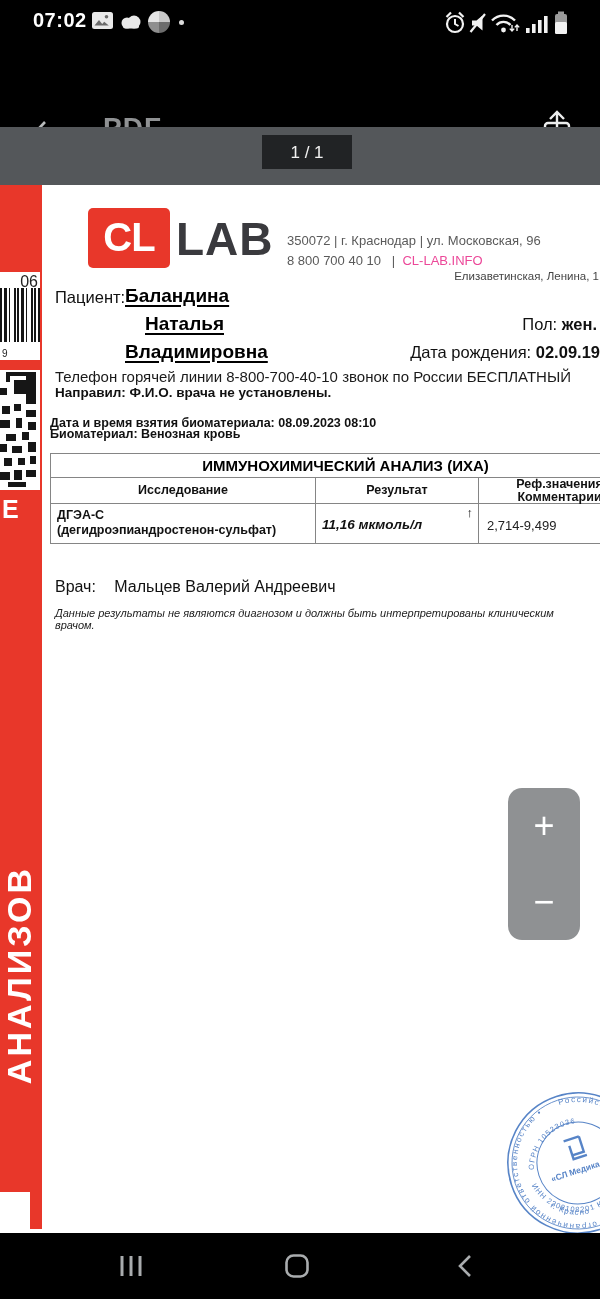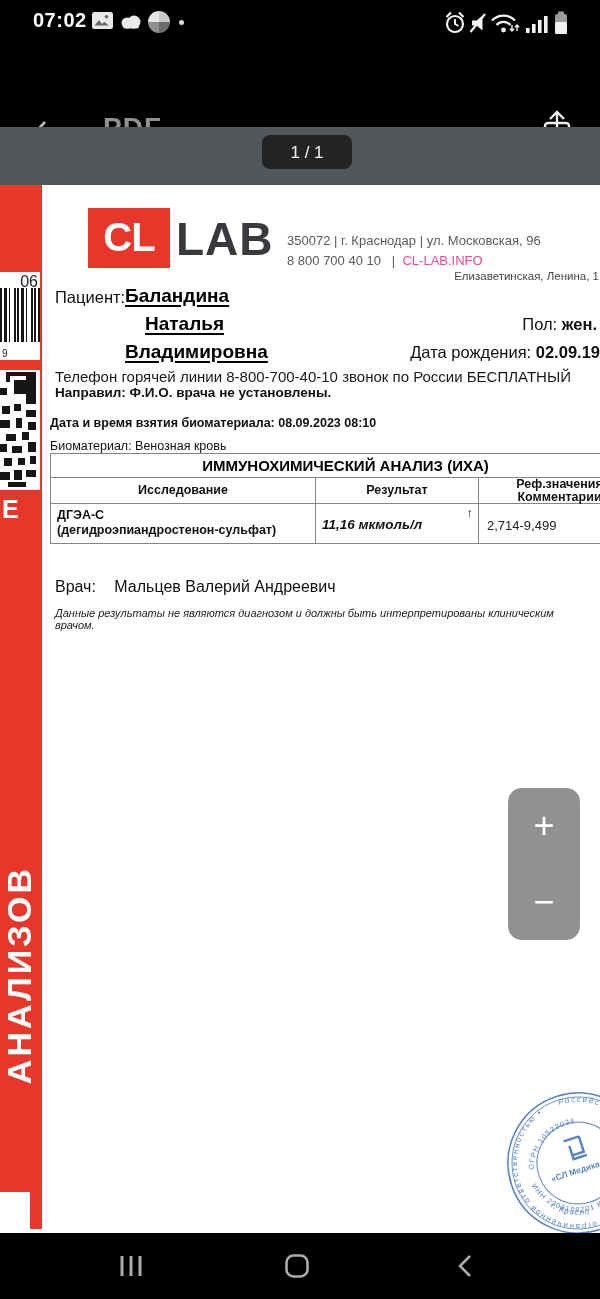--- a/index.html
+++ b/index.html
@@ -13,56 +13,56 @@
   .sb-time { position:absolute; left:33px; top:9px; color:#fff; font-size:20px; font-weight:bold; letter-spacing:.5px; }
   .sb-ico { position:absolute; top:12px; }
   .sb-right { position:absolute; right:14px; top:9px; }
   
   .pdf-header { position:absolute; left:0; top:44px; width:600px; height:83px; background:#000; }
   .back-btn { position:absolute; left:30px; top:72px; width:34px; height:32px; }
   .pdf-title { position:absolute; left:103px; top:68px; color:#8f9193; font-size:28px; font-weight:bold; letter-spacing:1px; }
   .share-btn { position:absolute; left:540px; top:66px; width:34px; height:38px; }
   
   .viewer-bar { position:absolute; left:0; top:127px; width:600px; height:58px; background:#54575a; }
-  .page-chip { position:absolute; left:262px; top:8px; width:90px; height:34px; background:#212325; border-radius:8px;
+  .page-chip { position:absolute; left:262px; top:8px; width:90px; height:34px; background:#212325; border-radius:0;
                color:#f2f2f2; font-size:17px; text-align:center; line-height:36px; }
   
   .page { position:absolute; left:0; top:185px; width:600px; height:1048px; background:#fff; overflow:hidden; }
   .red-strip { position:absolute; left:0; top:0; width:42px; height:1044px; background:#e8372a; }
   .barcode-box { position:absolute; left:0; top:87px; width:40px; height:88px; background:#fff; }
   .bc-top { position:absolute; right:2px; top:1px; font-size:16px; color:#222; }
   .bc-bars { position:absolute; left:0; top:16px; width:40px; height:54px;
     background:repeating-linear-gradient(90deg,#161616 0 2px,#fff 2px 4px,#161616 4px 7px,#fff 7px 9px,#161616 9px 10px,#fff 10px 14px,#161616 14px 16px,#fff 16px 17px); }
   .bc-bot { position:absolute; left:2px; bottom:1px; font-size:10px; color:#222; }
   .qr-box { position:absolute; left:0; top:185px; width:40px; height:120px; background:#fff; }
   .strip-letter { position:absolute; left:2px; top:310px; color:#fff; font-size:25px; font-weight:bold; }
   .strip-vtext { position:absolute; left:-180px; top:770px; width:400px; height:40px;
     transform:rotate(-90deg); color:#fff; font-size:34px; font-weight:bold; letter-spacing:3px; text-align:center; }
   .strip-white-box { position:absolute; left:0; top:1007px; width:30px; height:41px; background:#fff; }
   
-  .logo-box { position:absolute; left:88px; top:23px; width:82px; height:60px; background:#e8372a; border-radius:0;
+  .logo-box { position:absolute; left:88px; top:23px; width:82px; height:60px; background:#e8372a; border-radius:5px;
     color:#fff; font-size:40px; font-weight:bold; text-align:center; line-height:58px; letter-spacing:-1px; }
   .logo-word { position:absolute; left:176px; top:27px; font-size:46px; font-weight:bold; color:#3a3a3e; letter-spacing:1px; }
   
   .addr1 { position:absolute; left:287px; top:48px; font-size:13px; color:#5a5a5a; }
   .addr2 { position:absolute; left:287px; top:68px; font-size:13px; color:#5a5a5a; }
   .addr2 .site { color:#ec4899; }
   .addr3 { position:absolute; right:1px; top:85px; font-size:11.5px; color:#454545; }
   
   .pt-label { position:absolute; left:55px; top:103px; font-size:16.5px; color:#111; }
   .pt-name { position:absolute; left:125px; font-size:19px; font-weight:bold; color:#000;
     text-decoration:underline; text-decoration-thickness:2px; text-underline-offset:3px; }
   .pt-n1 { top:100px; } .pt-n2 { top:128px;margin-left:20px; } .pt-n3 { top:156px; }
   .sex-line { position:absolute; right:3px; top:130px; font-size:16.5px; color:#111; }
   .birth-line { position:absolute; right:0; top:158px; font-size:16.5px; color:#111; }
   .bold-val { font-weight:bold; }
   .hotline { position:absolute; left:55px; top:183px; font-size:15px; color:#1a1a1a; }
   .referrer { position:absolute; left:55px; top:200px; font-size:13.5px; font-weight:bold; color:#111; }
   .sampling { position:absolute; left:50px; top:231px; font-size:12.5px; font-weight:bold; color:#111; }
-  .biomat { position:absolute; left:50px; top:254px; font-size:12.5px; font-weight:normal; color:#111; }
+  .biomat { position:absolute; left:50px; top:242px; font-size:12.5px; font-weight:bold; color:#111; }
   
   .rtable { position:absolute; left:50px; top:268px; width:590px; border-collapse:collapse; table-layout:fixed; }
   .rtable td { border:1px solid #858585; font-family:"Liberation Sans",sans-serif; }
   .t-title { height:24px; text-align:center; font-size:15px; font-weight:bold; color:#000; }
   .t-head td { height:26px; text-align:center; font-size:12.5px; font-weight:bold; line-height:12.5px; color:#111; }
   .t-row td { height:40px; vertical-align:top; }
   .cell-name { padding:4px 4px 0 6px; font-size:12.5px; font-weight:bold; line-height:15px; color:#111; }
   .cell-res { position:relative; padding:13px 4px 0 6px; font-size:13.5px; font-weight:bold; font-style:italic; color:#111; }
   .res-flag { position:absolute; right:5px; top:1px; font-size:13px; font-weight:bold; font-style:normal; }
   .cell-ref { padding:14px 4px 0 8px; font-size:13px; color:#222; }

